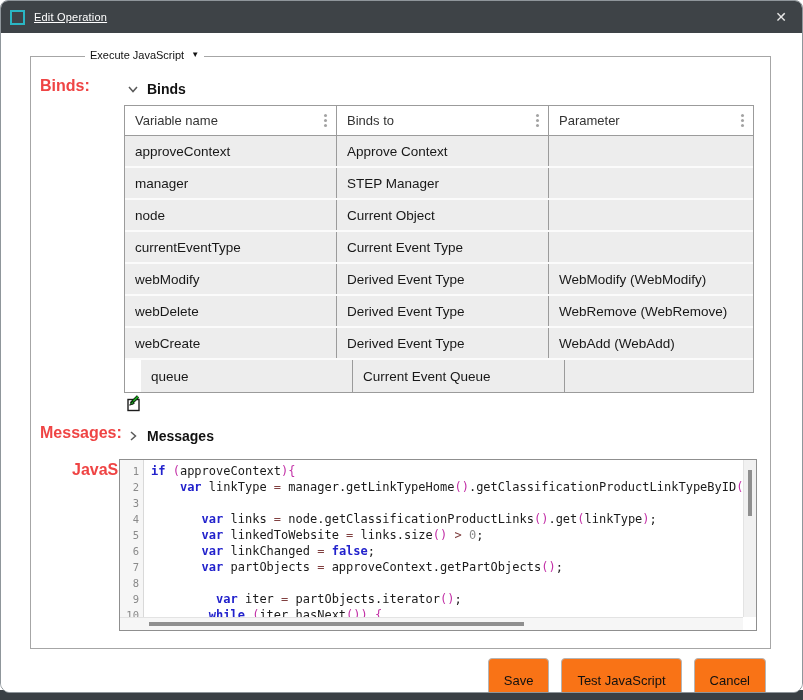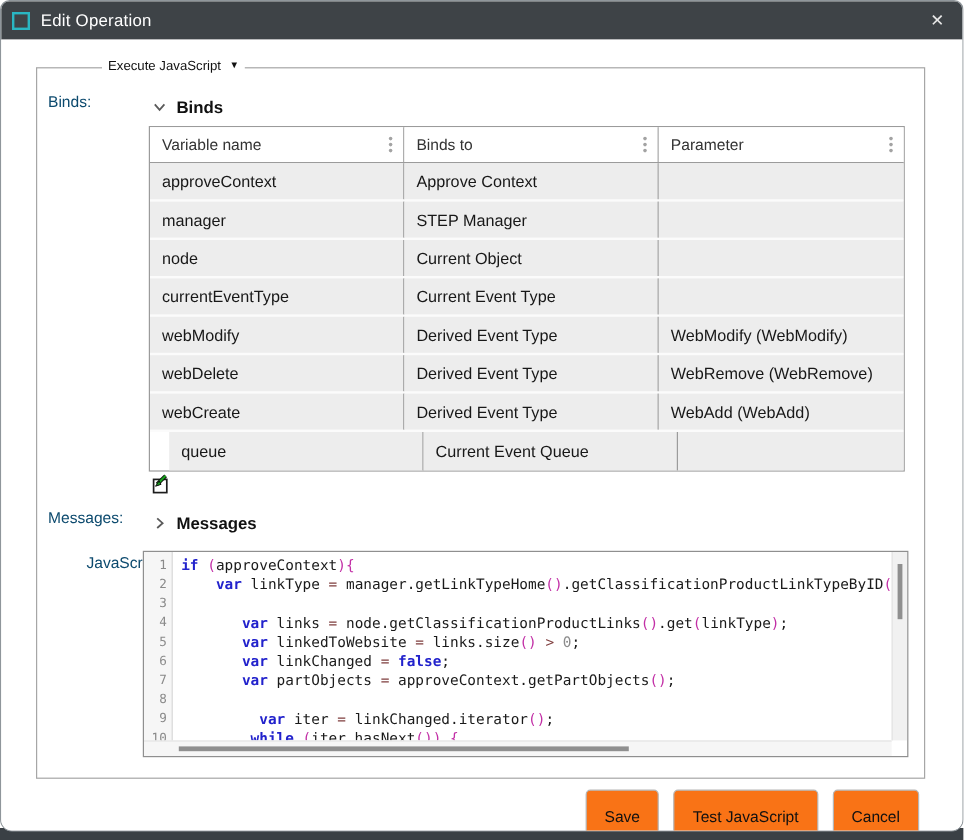--- a/index.html
+++ b/index.html
@@ -16,31 +16,31 @@
   *{box-sizing:border-box;margin:0;padding:0;}
   html,body{width:803px;height:700px;overflow:hidden;background:#fff;}
   body{font-family:"Liberation Sans", sans-serif;color:#1c1c1c;position:relative;}
   .screen{position:relative;width:803px;height:700px;}
   .bottom-strip{position:absolute;left:0;right:0;bottom:0;height:10px;background:#3a4045;}
   .dialog{position:absolute;left:0;top:0;width:803px;height:693px;background:#fff;
           border:1px solid #8f969b;border-radius:8px 8px 10px 10px;overflow:hidden;}
   
   .titlebar{height:32px;background:var(--titlebar-bg);display:flex;align-items:center;padding:0 0 0 9px;}
   .app-icon{width:15px;height:15px;border:2px solid var(--accent-teal);margin-right:9px;flex:0 0 auto;}
-  .title-text{color:#fff;font-size:14px;letter-spacing:.2px;}
+  .title-text{color:#fff;font-size:11px;letter-spacing:.2px;text-decoration:underline;}
   .titlebar-spacer{flex:1;}
   .close-btn{width:42px;height:32px;display:flex;align-items:center;justify-content:center;
              color:#e8e8e8;font-size:14px;cursor:default;}
   
   .client{position:absolute;left:0;top:32px;right:0;bottom:0;background:#fff;}
   .group{position:absolute;left:29px;top:23px;width:741px;height:593px;border:1px solid #a6a6a6;}
   .legend{position:absolute;top:-8px;left:6px;background:#fff;padding:0 5px;font-size:11px;
           display:flex;align-items:center;gap:7px;color:#111;margin-left:48px;}
   .caret{font-size:8px;color:#111;line-height:1;}
-  .side-label{position:absolute;font-size:13px;color:#0c4a6e;}
+  .side-label{position:absolute;font-size:16px;color:#ef4444;font-weight:bold;}
   .section-header{position:absolute;display:flex;align-items:center;gap:9px;}
   .chev{width:10px;height:10px;display:inline-block;}
   .section-title{font-size:14px;font-weight:bold;color:#111;}
   
   .btable{position:absolute;left:93px;top:48px;width:630px;border:1px solid var(--border-gray);background:#fff;}
   .thead{display:grid;grid-template-columns:212px 212px 1fr;height:30px;border-bottom:1px solid var(--border-gray);}
   .th{display:flex;align-items:center;justify-content:space-between;padding:0 7px 0 10px;
       font-size:13px;color:#333;background:#fff;}
   .th:not(:last-child){border-right:1px solid var(--border-gray);}
   .kebab{display:flex;flex-direction:column;gap:2px;align-items:center;padding:2px;}
@@ -210,21 +210,21 @@
             </div>
           <div class="code" id="code-lines">
               <div class="cl"><span class="tk-kw">if</span><span class="tk-pln"> </span><span class="tk-par">(</span><span class="tk-pln">approveContext</span><span class="tk-par">){</span></div>
               <div class="cl"><span class="tk-pln">    </span><span class="tk-kw">var</span><span class="tk-pln"> linkType </span><span class="tk-op">=</span><span class="tk-pln"> manager.getLinkTypeHome</span><span class="tk-par">()</span><span class="tk-pln">.getClassificationProductLinkTypeByID</span><span class="tk-par">(</span></div>
               <div class="cl"></div>
               <div class="cl"><span class="tk-pln">       </span><span class="tk-kw">var</span><span class="tk-pln"> links </span><span class="tk-op">=</span><span class="tk-pln"> node.getClassificationProductLinks</span><span class="tk-par">()</span><span class="tk-pln">.get</span><span class="tk-par">(</span><span class="tk-pln">linkType</span><span class="tk-par">)</span><span class="tk-pln">;</span></div>
               <div class="cl"><span class="tk-pln">       </span><span class="tk-kw">var</span><span class="tk-pln"> linkedToWebsite </span><span class="tk-op">=</span><span class="tk-pln"> links.size</span><span class="tk-par">()</span><span class="tk-pln"> </span><span class="tk-op">&gt;</span><span class="tk-pln"> </span><span class="tk-num">0</span><span class="tk-pln">;</span></div>
               <div class="cl"><span class="tk-pln">       </span><span class="tk-kw">var</span><span class="tk-pln"> linkChanged </span><span class="tk-op">=</span><span class="tk-pln"> </span><span class="tk-kw">false</span><span class="tk-pln">;</span></div>
               <div class="cl"><span class="tk-pln">       </span><span class="tk-kw">var</span><span class="tk-pln"> partObjects </span><span class="tk-op">=</span><span class="tk-pln"> approveContext.getPartObjects</span><span class="tk-par">()</span><span class="tk-pln">;</span></div>
               <div class="cl"></div>
-              <div class="cl"><span class="tk-pln">         </span><span class="tk-kw">var</span><span class="tk-pln"> iter </span><span class="tk-op">=</span><span class="tk-pln"> linkChanged.iterator</span><span class="tk-par">()</span><span class="tk-pln">;</span></div>
+              <div class="cl"><span class="tk-pln">         </span><span class="tk-kw">var</span><span class="tk-pln"> iter </span><span class="tk-op">=</span><span class="tk-pln"> partObjects.iterator</span><span class="tk-par">()</span><span class="tk-pln">;</span></div>
               <div class="cl"><span class="tk-pln">        </span><span class="tk-kw">while</span><span class="tk-pln"> </span><span class="tk-par">(</span><span class="tk-pln">iter.hasNext</span><span class="tk-par">()</span><span class="tk-par">)</span><span class="tk-pln"> </span><span class="tk-par">{</span></div>
             </div>
           <div class="vscroll">
             <div class="vthumb"></div>
           </div>
           <div class="hscroll">
             <div class="hthumb"></div>
           </div>
         </div>
       </div>

